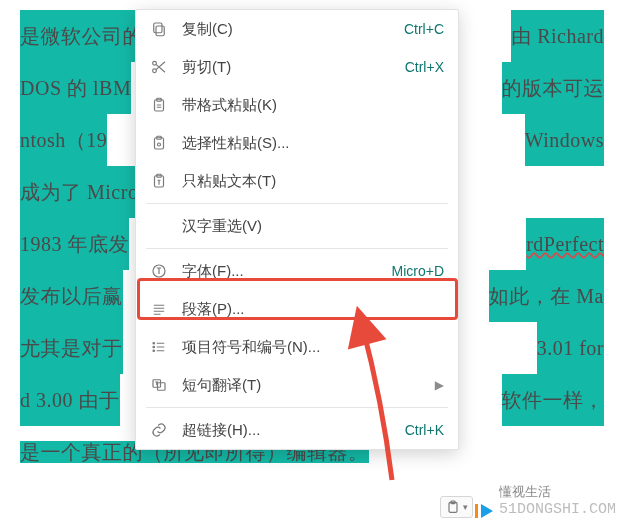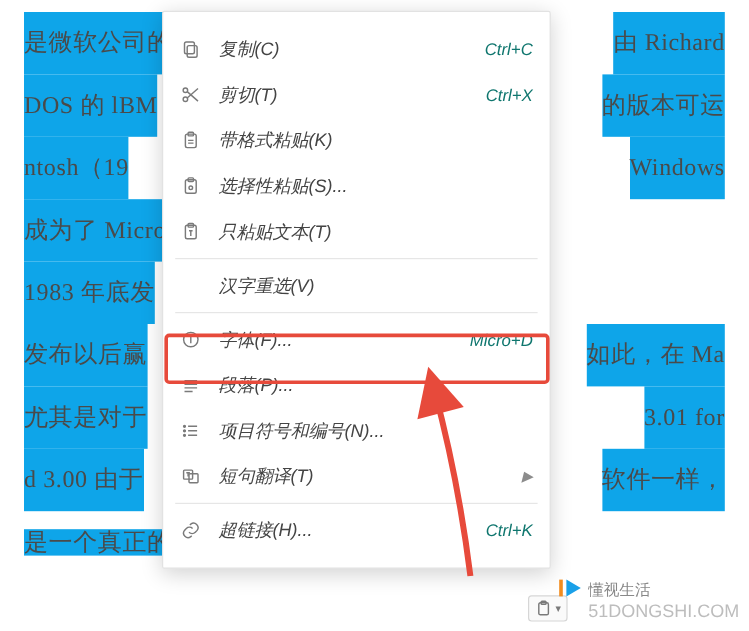--- a/index.html
+++ b/index.html
@@ -15,39 +15,38 @@
     position: absolute;
     inset: 0;
     padding: 10px 20px;
     line-height: 2.6;
     font-size: 20px;
     font-family: "Comic Sans MS", "STKaiti", cursive;
     color: #4a4a4a;
     letter-spacing: 0.5px;
   }
   .document .selected {
-    background: #0ea5e9;
+    background: #14b8a6;
   }
   .document .spellerr {
     text-decoration: underline wavy #d05050;
     text-decoration-skip-ink: none;
   }
   .context-menu {
     position: absolute;
     left: 135px;
     top: 9px;
     width: 324px;
     background: #fff;
     border: 1px solid #e2e2e2;
     box-shadow: 0 4px 18px rgba(0,0,0,0.18);
     border-radius: 2px;
     font-size: 15px;
     color: #444;
-    padding: 12px 0;
-    font-style: italic;
+    padding: 0 0;
   }
   .menu-item {
     display: flex;
     align-items: center;
     height: 38px;
     padding: 0 14px 0 10px;
     position: relative;
     cursor: default;
   }
   .menu-item .icon {
@@ -103,24 +102,25 @@
     padding: 2px 4px;
     color: #7a7a7a;
     font-size: 13px;
   }
   .paste-widget svg { margin-right: 2px; }
   .watermark {
     position: absolute;
     right: 8px;
     bottom: 8px;
     display: flex;
-    align-items: flex-start;
+    align-items: flex-end;
     font-size: 13px;
     color: #9a9a9a;
     font-weight: 500;
+    font-family: Liberation Mono, monospace;
   }
   .watermark .logo-tri {
     width: 14px; height: 14px;
     border-left: 12px solid #1aa0e8;
     border-top: 7px solid transparent;
     border-bottom: 7px solid transparent;
     margin-right: 4px;
   }
   .watermark .bar {
     width: 3px;
@@ -145,20 +145,21 @@
   </div>
   <div style="display:flex;justify-content:space-between;">
     <span class="selected">ntosh（19</span>
     <span class="selected">Windows</span>
   </div>
   <div style="display:flex;justify-content:space-between;">
     <span class="selected">成为了 Micro</span>
   </div>
   <div style="display:flex;justify-content:space-between;">
     <span class="selected">1983 年底发</span>
+    <span class="selected spellerr">rdPerfect</span>
   </div>
   <div style="display:flex;justify-content:space-between;">
     <span class="selected">发布以后赢</span>
     <span class="selected">如此，在 Ma</span>
   </div>
   <div style="display:flex;justify-content:space-between;">
     <span class="selected">尤其是对于</span>
     <span class="selected">3.01 for</span>
   </div>
   <div style="display:flex;justify-content:space-between;">

